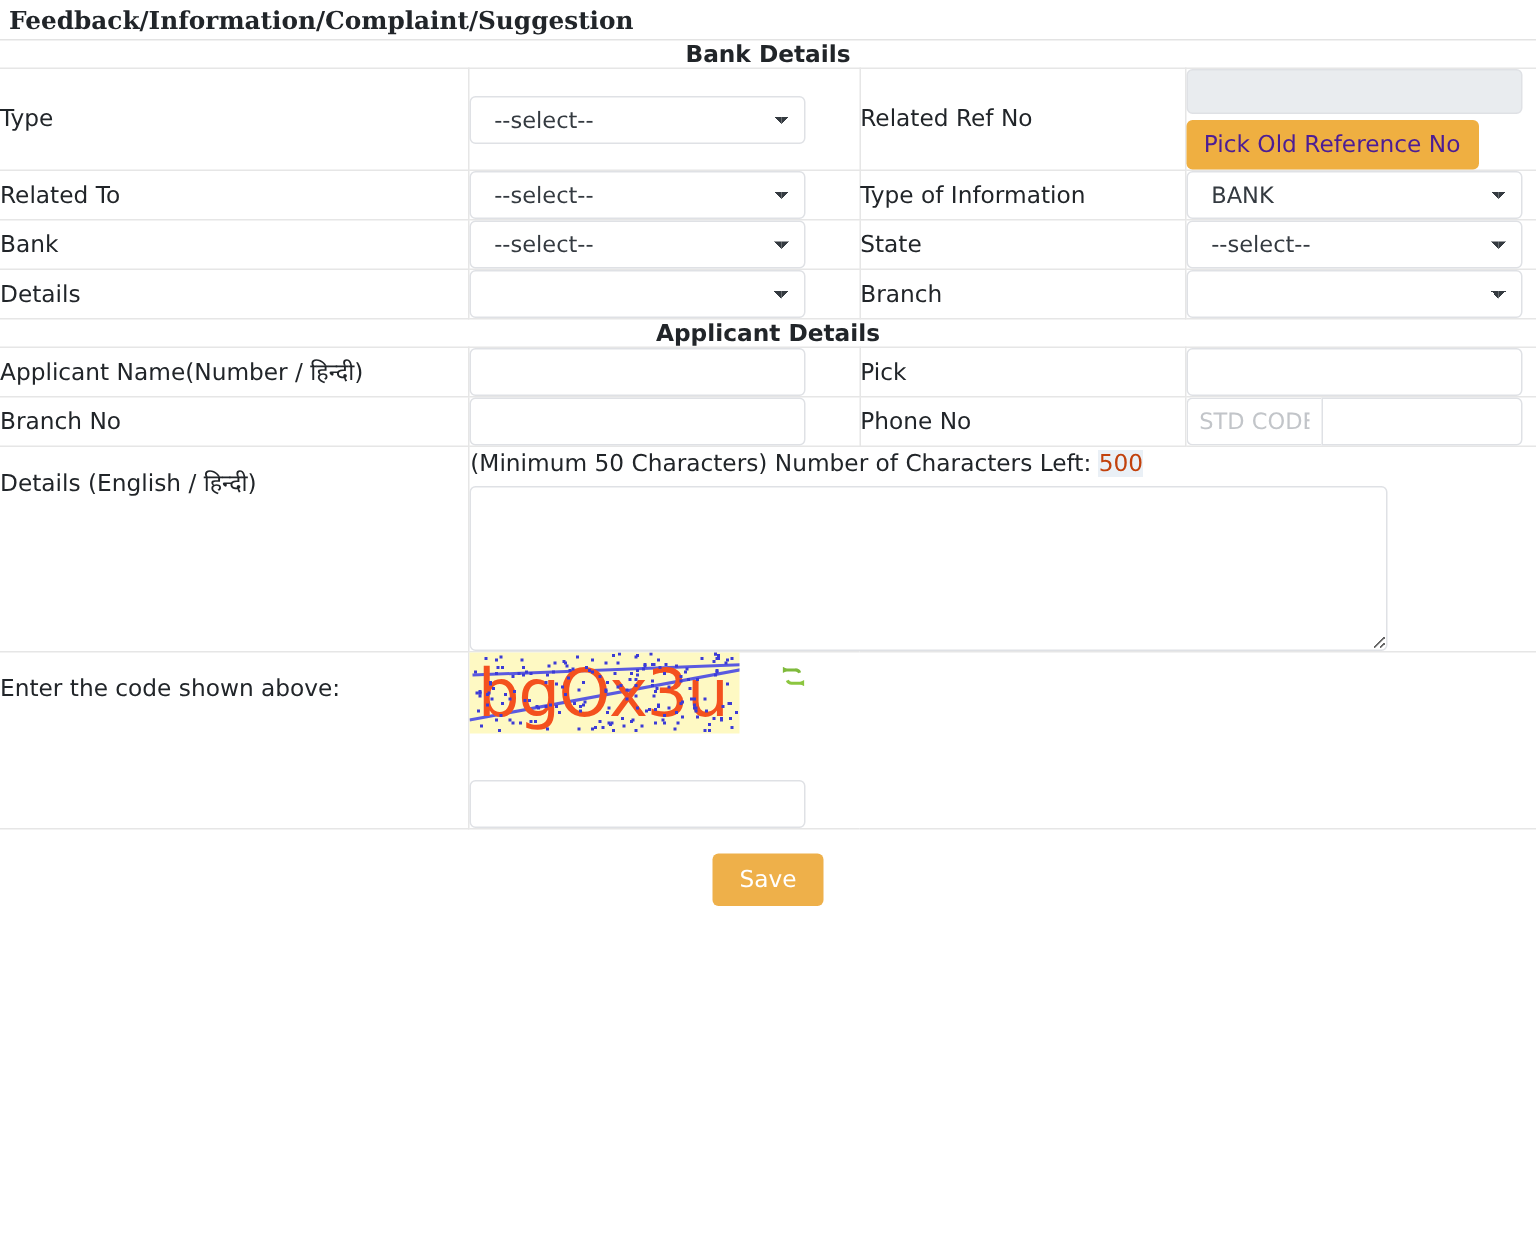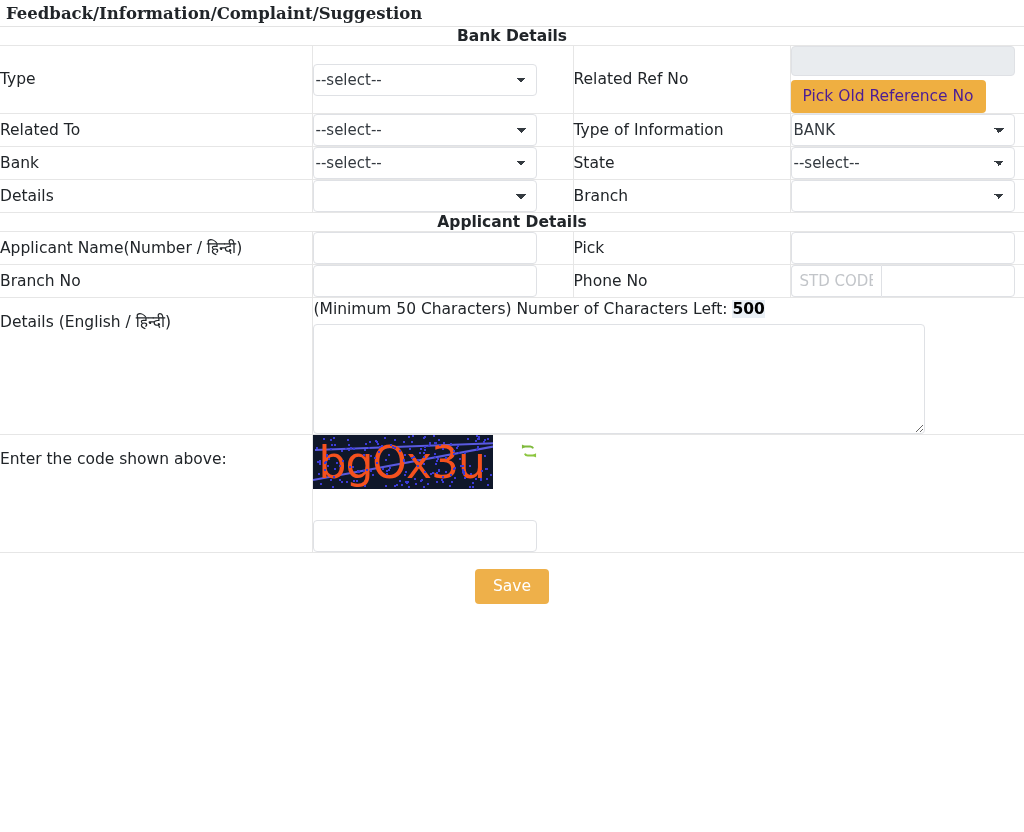--- a/index.html
+++ b/index.html
@@ -62,21 +62,21 @@
   
   select.ctl, input.ctl {
     width: 224px;
     height: 32px;
     border: 1px solid #dfe1e5;
     border-radius: 4px;
     background: #ffffff;
     font-family: "DejaVu Sans", "Liberation Sans", sans-serif;
     font-size: 15px;
     color: #343a40;
-    padding: 0 2px;
+    padding: 0 16px;
     outline: none;
     -webkit-appearance: none;
     -moz-appearance: none;
     appearance: none;
   }
   select.ctl {
     padding-right: 24px;
     background-image:
       linear-gradient(45deg, transparent 50%, #343a40 50%),
       linear-gradient(135deg, #343a40 50%, transparent 50%);
@@ -133,39 +133,39 @@
   input.phone {
     width: 134px; height: 32px;
     border: 1px solid #dfe1e5;
     border-radius: 0 4px 4px 0;
     font-size: 15px; padding: 0 8px;
     font-family: "DejaVu Sans", "Liberation Sans", sans-serif;
     outline: none; background: #fff;
   }
 
   .char-note { font-size: 15.5px; color: #212529; padding: 2px 0 6px 1px; }
-  .char-count { color: #000000; font-weight: bold; background: #eaf0f6; }
+  .char-count { color: #c2410c; font-weight: normal; background: #eaf0f6; }
   textarea.details {
     width: 612px; height: 110px;
     border: 1px solid #dfe1e5;
     border-radius: 4px;
     outline: none;
     resize: both;
     font-family: "DejaVu Sans", "Liberation Sans", sans-serif;
     font-size: 15px;
     padding: 6px 8px;
     display: block;
   }
 
   
   .captcha-row-inner { display: flex; align-items: flex-start; }
   .captcha-img {
     width: 180px; height: 54px;
     position: relative; overflow: hidden;
-    background: #0f172a;
+    background: #fef9c3;
   }
   .captcha-text {
     position: absolute;
     left: 6px; top: 2px;
     font-size: 44px;
     font-family: "DejaVu Sans", "Liberation Sans", sans-serif;
     color: #f4511e;
     letter-spacing: -1px;
     line-height: 52px;
     white-space: nowrap;

